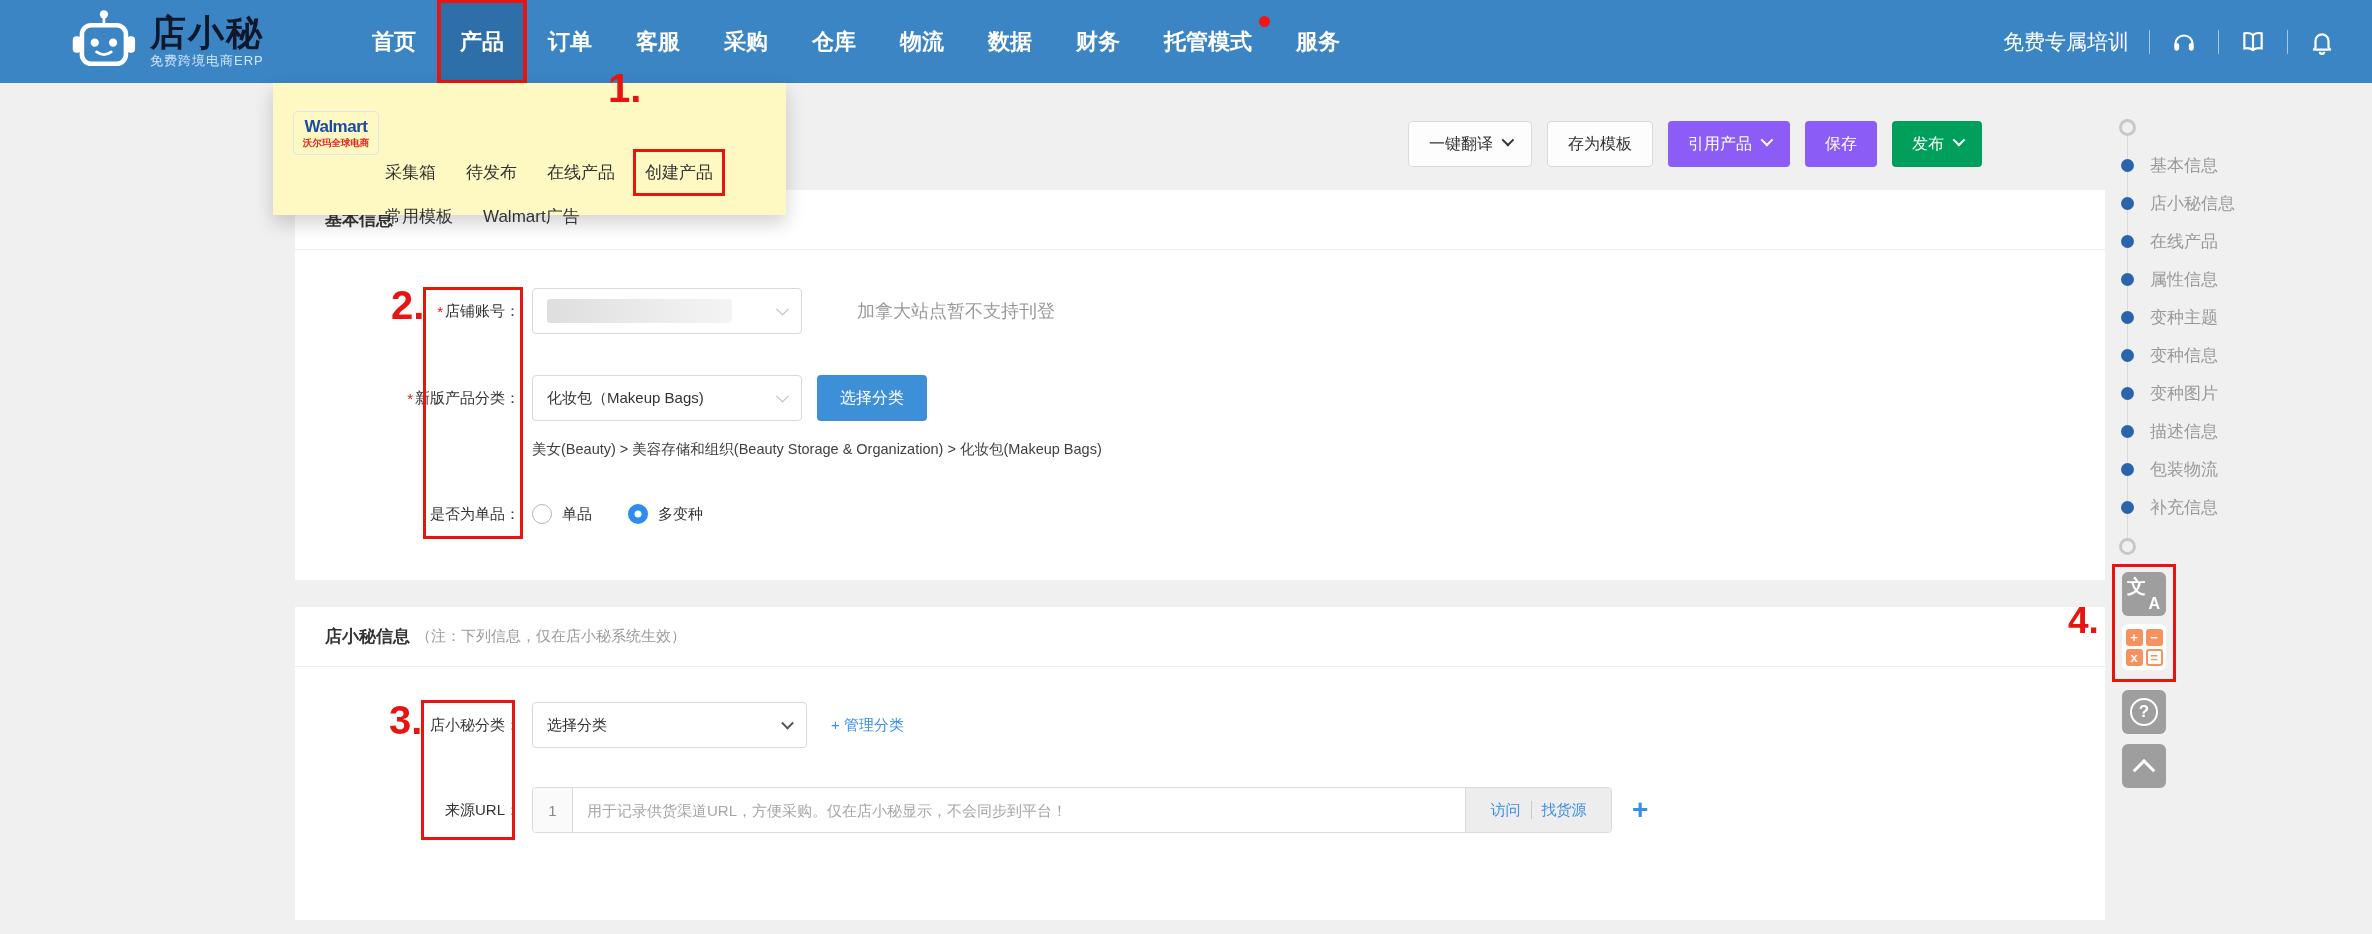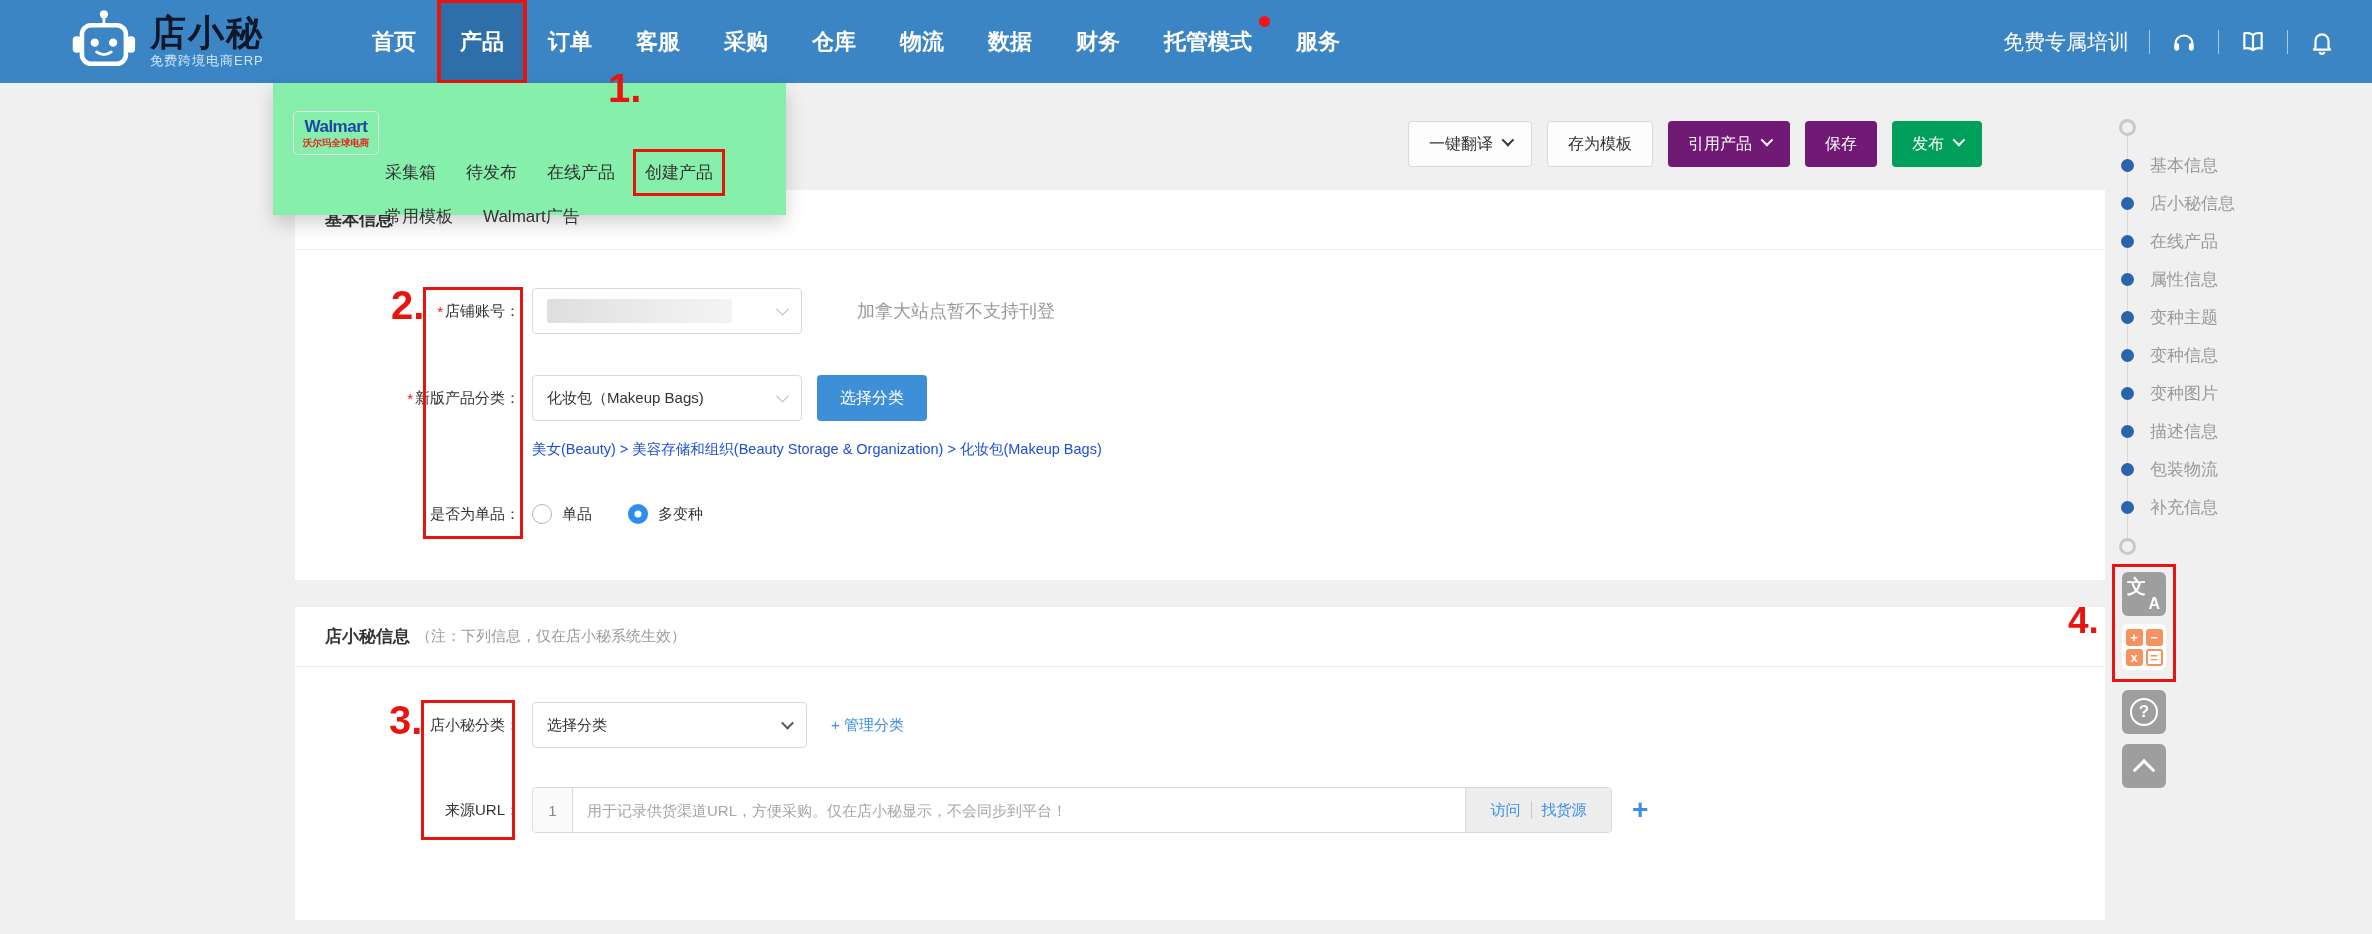--- a/index.html
+++ b/index.html
@@ -16,63 +16,63 @@
   #nav { position:absolute; left:350px; top:0; height:83px; display:flex; align-items:stretch; }
   .nav-item { position:relative; display:flex; align-items:center; padding:0 22px; color:#fff; font-size:22px; font-weight:bold; cursor:pointer; }
   .nav-item.active { background:#2e6fa9; outline:4px solid #e8140f; outline-offset:-3px; }
   .nav-dot { position:absolute; top:16px; right:4px; width:11px; height:11px; border-radius:50%; background:#f21515; }
   #hdr-right { position:absolute; right:36px; top:0; height:83px; display:flex; align-items:center; gap:20px; color:#fff; }
   .hdr-train { font-size:21px; }
   .hdr-sep { width:1px; height:24px; background:rgba(255,255,255,.55); }
   .hdr-ico { width:28px; height:28px; display:flex; align-items:center; justify-content:center; cursor:pointer; }
 
   
-  #pmenu { position:absolute; left:273px; top:83px; width:513px; height:132px; background:#86efac; box-shadow:0 8px 18px rgba(0,0,0,.18); z-index:30; }
+  #pmenu { position:absolute; left:273px; top:83px; width:513px; height:132px; background:#fef9c3; box-shadow:0 8px 18px rgba(0,0,0,.18); z-index:30; }
   .wm-box { position:absolute; left:20px; top:28px; width:86px; height:44px; border:1px solid #dfe3ea; border-radius:4px; display:flex; flex-direction:column; align-items:center; justify-content:center; line-height:1; }
   .wm-1 { color:#1b4aa2; font-size:17px; font-weight:bold; letter-spacing:-0.5px; }
   .wm-2 { color:#e6231f; font-size:9.5px; font-weight:bold; margin-top:3px; }
   .pm-rows { position:absolute; left:112px; top:30px;margin-top:44px; }
   .pm-row { display:flex; height:30px; align-items:center; margin-bottom:14px; }
   .pm-item { font-size:17px; color:#333; margin-right:30px; cursor:pointer; white-space:nowrap; }
   .pm-item.boxed { outline:3px solid #e8140f; outline-offset:9px; }
 
   
   .ann { position:absolute; color:#e8140f; font-weight:bold; font-size:40px; z-index:40; font-family:"Liberation Sans",sans-serif; }
   #ann1 { left:608px; top:66px; }
   #ann2 { left:391px; top:283px; }
   #ann3 { left:389px; top:698px; }
   #ann4 { left:2068px; top:600px; font-size:37px; }
   .redbox { position:absolute; border:3px solid #e8140f; z-index:15; pointer-events:none; }
 
   
   #toolbar { position:absolute; left:1408px; top:121px; display:flex; gap:15px; z-index:5; }
   .btn { height:46px; display:flex; align-items:center; justify-content:center; border-radius:4px; font-size:16px; padding:0 20px; cursor:pointer; white-space:nowrap; }
   .btn-default { background:#fdfdfd; border:1px solid #d9d9d9; color:#333; }
-  .btn-orange { background:#701a75; color:#fff; }
+  .btn-orange { background:#8b5cf6; color:#fff; }
   .btn-green { background:#00a05c; color:#fff; }
   .chev { display:inline-block; width:9px; height:9px; border-right:2px solid currentColor; border-bottom:2px solid currentColor; transform:rotate(45deg) translateY(-2px); margin-left:9px; margin-top:-5px; }
 
   
   .panel { position:absolute; left:295px; width:1810px; background:#fff; }
   #panel1 { top:190px; height:390px; }
   #panel2 { top:607px; height:313px; }
   .panel-hd { height:60px; display:flex; align-items:center; padding:0 30px; border-bottom:1px solid #ebebeb; }
   .panel-title { font-size:17px; font-weight:bold; color:#333; }
   .panel-note { font-size:15px; color:#9a9a9a; margin-left:6px; }
   .panel-bd { position:relative; }
   .frow { display:flex; align-items:center; }
   .flabel { width:237px; padding-right:12px; text-align:right; font-size:15px; color:#333; flex:none; }
   .req { color:#e8140f; margin-right:2px; font-size:15px; vertical-align:middle; }
   .selbox { position:relative; width:270px; height:46px; border:1px solid #d9d9d9; border-radius:4px; background:#fff; display:flex; align-items:center; padding:0 34px 0 14px; font-size:15px; color:#333; cursor:pointer; }
   .sel-chev { position:absolute; right:14px; top:50%; width:9px; height:9px; border-right:1px solid #bbb; border-bottom:1px solid #bbb; transform:translateY(-70%) rotate(45deg); }
   .sel-chev.bold { border-right:2px solid #555; border-bottom:2px solid #555; }
   .blur-blob { width:185px; height:24px; border-radius:3px; background:linear-gradient(90deg,#dedede,#ececec 60%,#f4f4f4); }
   .inline-note { margin-left:55px; font-size:18px; color:#999; }
   .btn-blue { margin-left:15px; width:110px; height:46px; background:#3d8fd8; color:#fff; font-size:16px; border:none; border-radius:4px; display:flex; align-items:center; justify-content:center; cursor:pointer; }
-  .cat-path { margin:19px 0 0 237px; font-size:14.5px; color:#1d4ed8; }
+  .cat-path { margin:19px 0 0 237px; font-size:14.5px; color:#404040; }
   .radio-group { display:flex; align-items:center; gap:36px; }
   .radio-opt { display:flex; align-items:flex-end; gap:10px; cursor:pointer; }
   .radio { width:20px; height:20px; border-radius:50%; border:1px solid #b5b5b5; background:#fff; position:relative; flex:none; }
   .radio.checked { border:none; background:#2d8cf0; }
   .radio.checked::after { content:""; position:absolute; left:50%; top:50%; width:7px; height:7px; border-radius:50%; background:#fff; transform:translate(-50%,-50%); }
   .radio-label { font-size:15px; color:#333; }
   .link { color:#3a8ee6; font-size:15px; cursor:pointer; white-space:nowrap; }
   .url-group { display:flex; align-items:stretch; height:46px; width:1080px; border:1px solid #d9d9d9; border-radius:4px; overflow:hidden; background:#fff; }
   .url-idx { width:40px; background:#fafafa; border-right:1px solid #d9d9d9; display:flex; align-items:center; justify-content:center; font-size:15px; color:#888; flex:none; }
   .url-input { flex:1; border:none; outline:none; font-size:15px; padding:0 14px; color:#333; font-family:inherit; background:#fff; }

